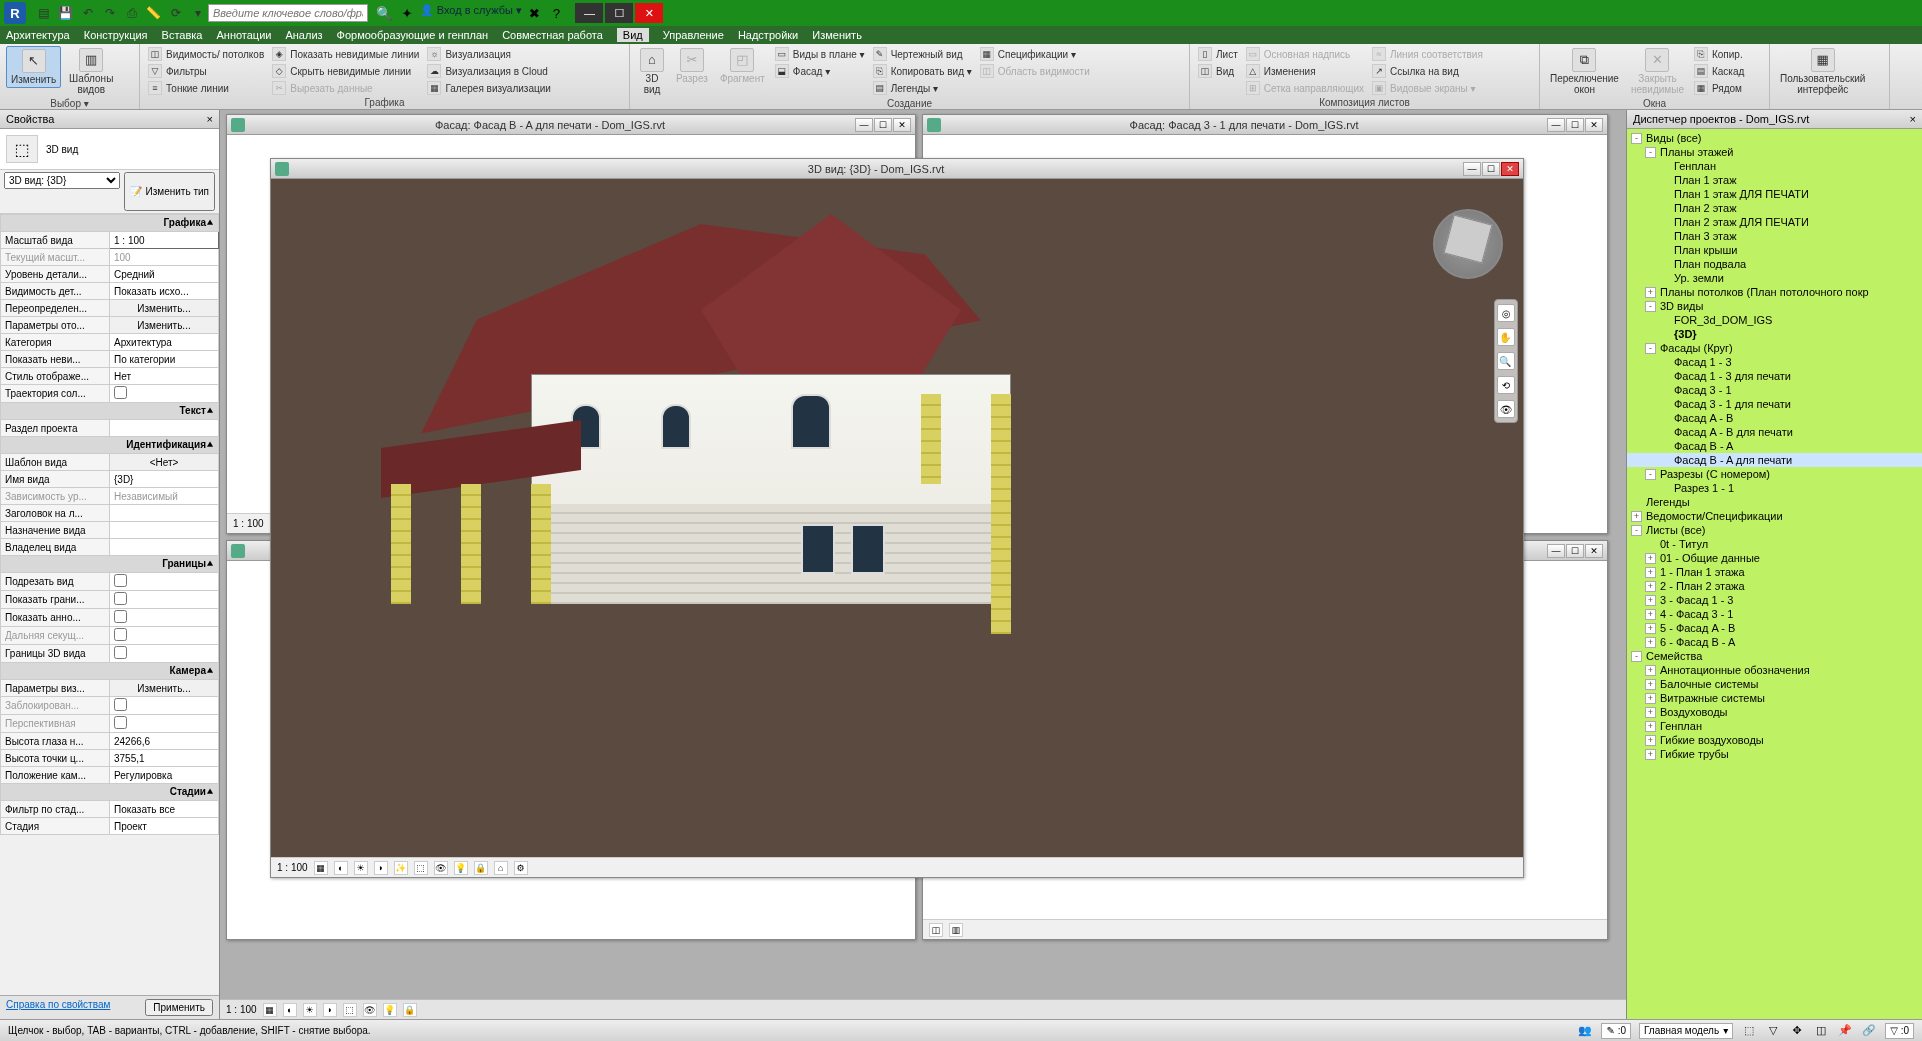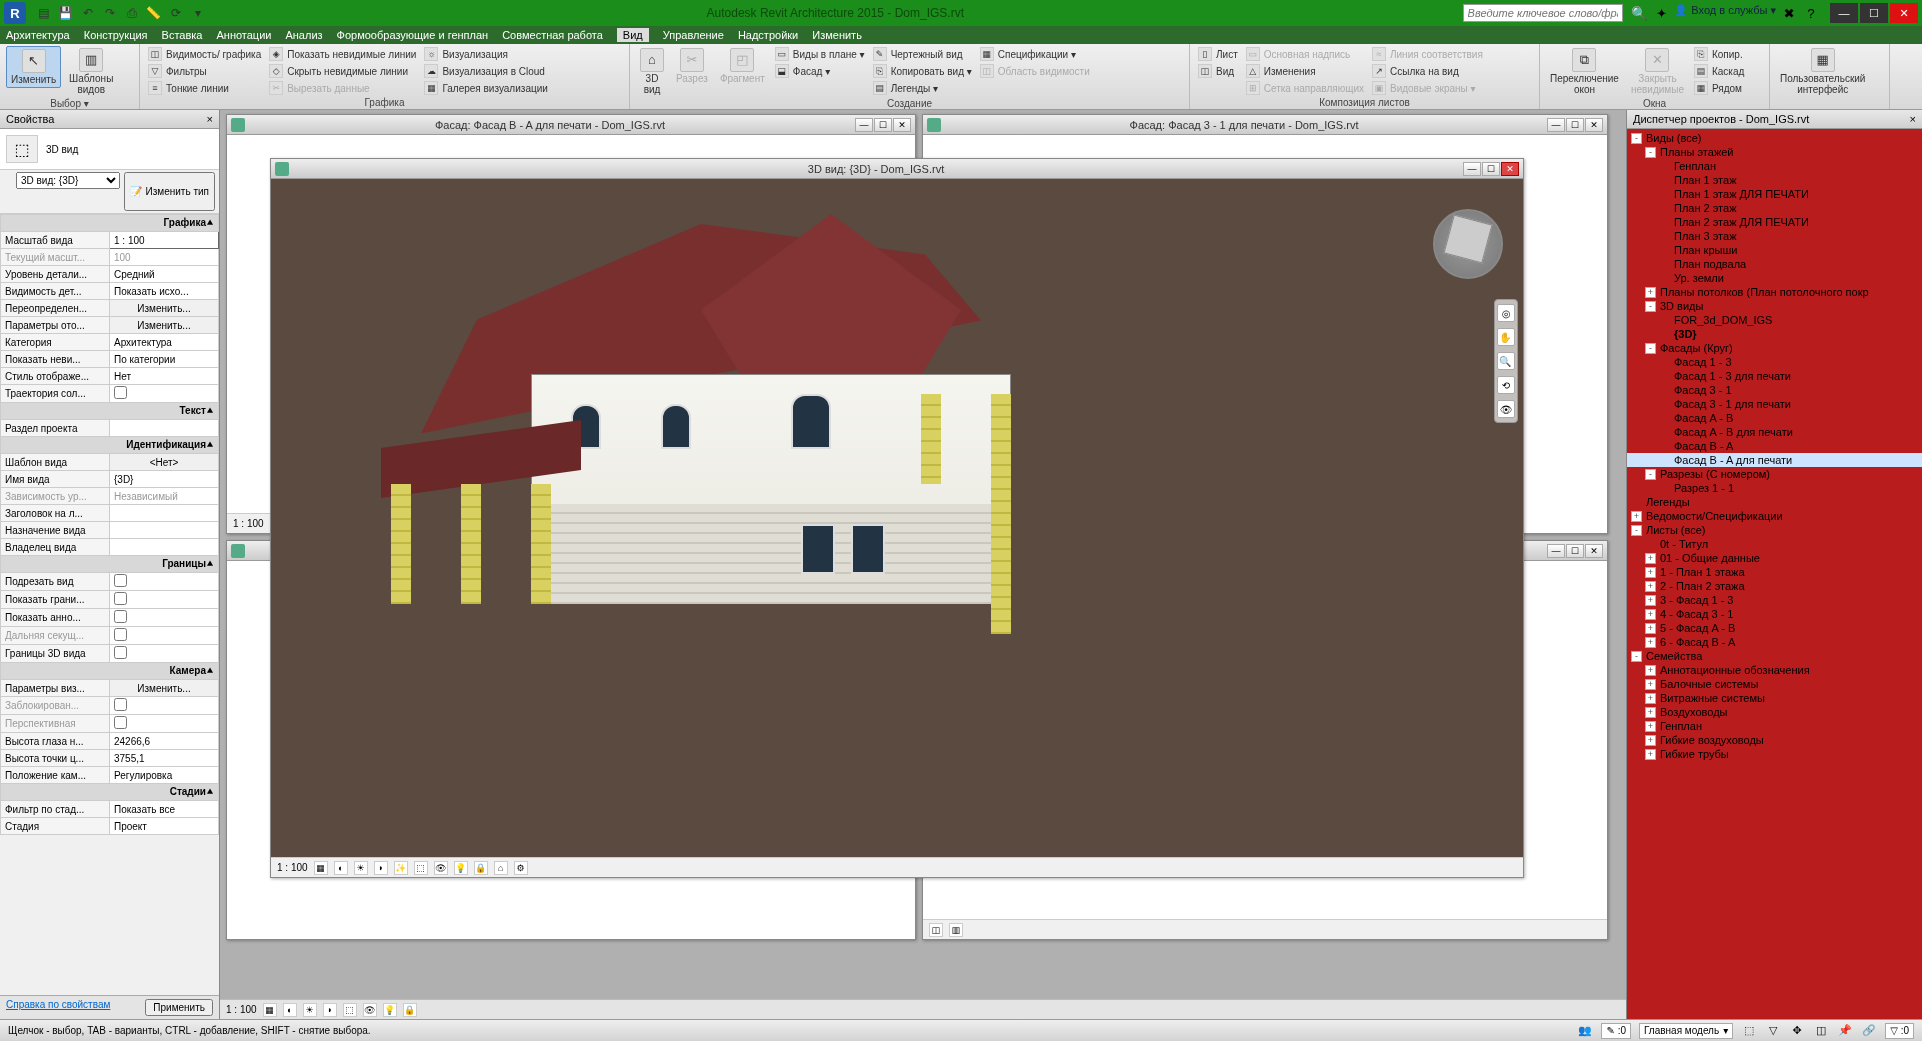--- a/index.html
+++ b/index.html
@@ -81,35 +81,35 @@
 .porch { position: absolute; left: 60px; top: 240px; width: 200px; height: 170px;}
 .porch .proof { position: absolute; top: 0; left: 0; width: 100%; height: 50px; background: #6a2828; transform: skewY(-8deg);}
 
 .viewcube { position: absolute; right: 20px; top: 30px; width: 70px; height: 70px; }
 .viewcube .disc { position: absolute; inset: 0; border: 2px solid #888; border-radius: 50%; background: radial-gradient(#999,#777);}
 .viewcube .cube { position: absolute; left: 15px; top: 10px; width: 40px; height: 40px; background: #ccc; border: 1px solid #888; transform: rotate(15deg);}
 .navbar { position: absolute; right: 5px; top: 120px; width: 24px; background: rgba(220,220,220,.8); border: 1px solid #999; border-radius: 4px; padding: 4px 2px; display: flex; flex-direction: column; gap: 6px; align-items: center;}
 .navbar div { width: 18px; height: 18px; background: #fff; border: 1px solid #aaa; border-radius: 2px; font-size: 10px; display: flex; align-items: center; justify-content: center; cursor: pointer;}
 
 
-.browser { width: 296px; background: #b91c1c; border-left: 1px solid #888; display: flex; flex-direction: column; font-size: 11px;}
+.browser { width: 296px; background: #bef264; border-left: 1px solid #888; display: flex; flex-direction: column; font-size: 11px;}
 .tree { flex: 1; overflow-y: auto; padding: 2px 0;}
 .tree-item { padding: 1px 4px; white-space: nowrap; cursor: pointer; display: flex; align-items: center; gap: 4px;}
 .tree-item.selected { background: #cde4ff; }
 .tree-item .tw { display: inline-block; width: 11px; text-align: center; font-size: 9px; color: #555; border: 1px solid #aaa; line-height: 9px; background: #fff;}
 .tree-item .tw-none { display: inline-block; width: 11px;}
 .ind-0 { padding-left: 4px; } .ind-1 { padding-left: 18px; } .ind-2 { padding-left: 32px; }
 
 
 .statusbar { height: 22px; background: linear-gradient(#eee,#d4d4d4); border-top: 1px solid #999; display: flex; align-items: center; padding: 0 8px; font-size: 10px; gap: 8px;}
 .statusbar .spacer { flex: 1;}
 .statusbar .sbox { border: 1px solid #aaa; background: #fff; padding: 1px 4px; height: 16px; display: flex; align-items: center; gap: 4px;}
 .statusbar .sicon { width: 16px; height: 16px; display: inline-flex; align-items: center; justify-content: center; cursor: pointer; font-size: 11px;}
 
-select { font-size: 10px; height: 17px; margin-left: 12px; }
+select { font-size: 10px; height: 17px; }
 .edit-type-row { display: flex; gap: 4px; padding: 2px 4px; background: #f0f0f0; border-bottom: 1px solid #ccc;}
 .edit-type-row select { flex: 1; }
 .edit-type-row button { font-size: 10px; padding: 12px 4px;}
 
 .lower-bar { height: 20px; background: #e4e4e4; border-top: 1px solid #bbb; display: flex; align-items: center; gap: 6px; padding: 0 6px; font-size: 10px;}
 .lower-bar .sico { width: 14px; height: 14px; display: inline-flex; align-items: center; justify-content: center; border: 1px solid #ccc; background: #fff; font-size: 9px; cursor: pointer;}
 </style>
 </head>
 <body>
 
@@ -118,21 +118,20 @@
   <div class="qat">
     <button>▤</button>
     <button>💾</button>
     <button>↶</button>
     <button>↷</button>
     <button>⎙</button>
     <button>📏</button>
     <button>⟳</button>
     <button>▾</button>
   </div>
-  <div class="title-text">Autodesk Revit Architecture 2015 -     Dom_IGS.rvt</div>
   <input class="search-box" placeholder="Введите ключевое слово/фразу" style="">
   <div class="right-btns">
     <button style="width:18px;height:18px;border:none;background:transparent;">🔍</button>
     <button style="width:18px;height:18px;border:none;background:transparent;">✦</button>
     <span style="color:#124;cursor:pointer;">👤 <span>Вход в службы</span> ▾</span>
     <button style="width:18px;height:18px;border:none;background:transparent;">✖</button>
     <button style="width:18px;height:18px;border:none;background:transparent;">?</button>
   </div>
   <div class="win-btns">
     <button>—</button>
@@ -168,21 +167,21 @@
 видов</span>
         </div>
     </div>
     <div class="label">Выбор ▾</div>
   </div>
   <div class="ribbon-group" style="width:490px;">
     <div class="content">
       <div class="ribbon-col">
         <div class="ribbon-btn-small">
             <span class="ico">◫</span>
-            <span>Видимость/ графика</span>
+            <span>Видимость/ потолков</span>
           </div>
         <div class="ribbon-btn-small">
             <span class="ico">▽</span>
             <span>Фильтры</span>
           </div>
         <div class="ribbon-btn-small">
             <span class="ico">≡</span>
             <span>Тонкие линии</span>
           </div>
       </div>

